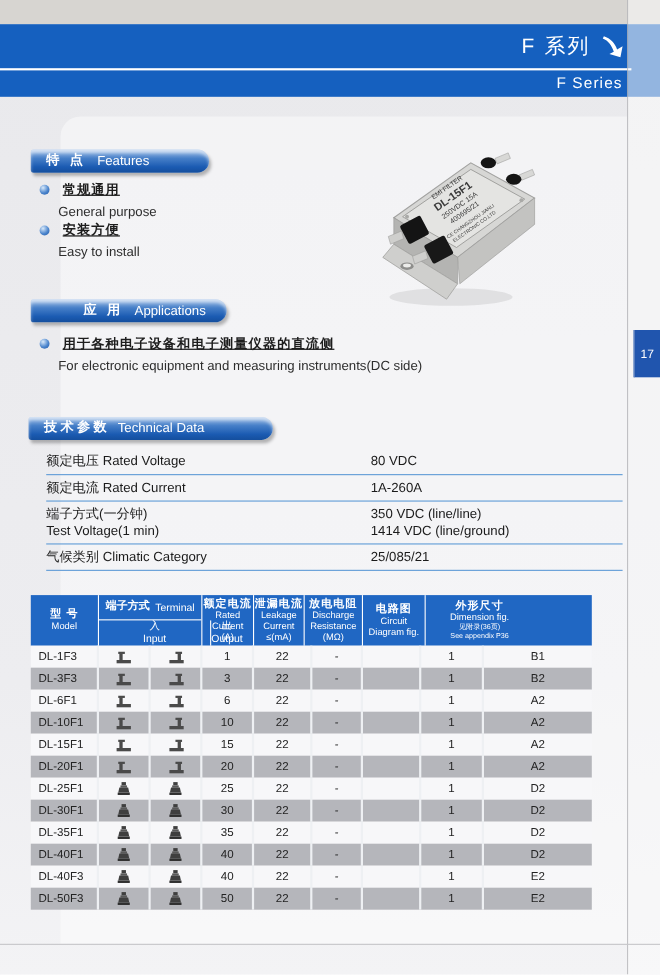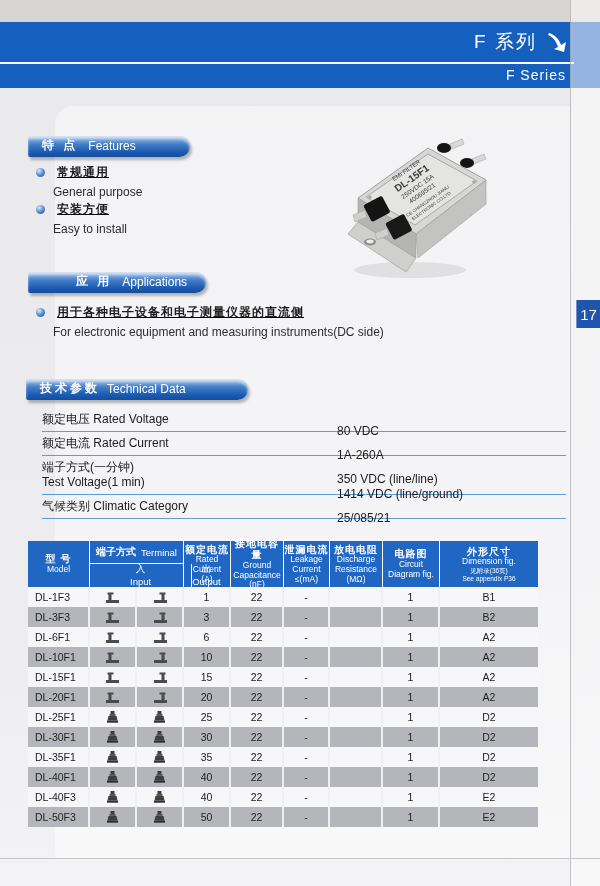--- a/index.html
+++ b/index.html
@@ -8,22 +8,22 @@
   .page { position:relative; width:600px; height:886px; overflow:hidden;
           background:linear-gradient(180deg,#e9e9ec 0%,#ededf0 70%,#f3f3f5 100%); }
 
   
   .top-strip { position:absolute; left:0; top:0; width:600px; height:22px; background:#d7d5d1; }
   .band { position:absolute; left:0; top:22px; width:600px; height:66px; background:#1560bf; }
   .band-line { position:absolute; left:0; top:40px; width:574px; height:2px; background:#ffffff; }
   .band-cn { position:absolute; right:32px; top:7px; color:#fff; font-size:19px; letter-spacing:2px;
              display:flex; align-items:center; gap:9px; }
   .band-en { position:absolute; right:34px; top:45px; color:#fff; font-size:14px; letter-spacing:1px; }
-  .page-tab { position:absolute; right:0; top:300px; width:24px; height:28px; background:#2055ae;
-              color:#fff; font-size:15px; display:flex; align-items:center; justify-content:center;
+  .page-tab { position:absolute; right:0; top:300px; width:24px; height:43px; background:#2055ae;
+              color:#fff; font-size:11px; display:flex; align-items:center; justify-content:center;
               border-left:1px solid #6f8fc5; }
 
   
   .content-panel { position:absolute; left:55px; top:106px; width:515px; height:752px;
                    background:rgba(255,255,255,.45); border-radius:18px 0 0 0; }
   .right-edge { position:absolute; left:570px; top:0; width:30px; height:886px;
                 background:rgba(252,252,252,.55); border-left:1px solid rgba(150,150,155,.55); }
   .bottom-line { position:absolute; left:0; top:858px; width:600px; height:1px; background:#c6c6c9; }
 
   
@@ -46,21 +46,21 @@
   .li-cn { font-size:12px; font-weight:bold; color:#1d1d1d; letter-spacing:1px; }
   .li-en { font-size:12px; color:#2d2d2d; margin:4px 0 0 17px; }
   .feat-item-1 { top:164px; }
   .feat-item-2 { top:201px; }
   .app-item-1  { top:304px; }
 
   
   .spec-table { position:absolute; left:42px; top:408px; width:524px; }
   .spec-row { position:relative; padding:4px 0; border-bottom:1px solid #5f9bd6; min-height:23px; }
   .spec-label div { font-size:12px; color:#1b1b1b; line-height:15px; }
-  .spec-value { position:absolute; left:295px; top:4px;margin-top:12px; }
+  .spec-value { position:absolute; left:295px; top:4px; }
   .spec-value div { font-size:12px; color:#1b1b1b; line-height:15px; }
 
   
   .ttable { position:absolute; left:28px; top:541px; width:510px; }
   .thead { display:flex; width:510px; height:46px; background:#2067c3; color:#fff; }
   .hcol { display:flex; flex-direction:column; justify-content:center; align-items:center;
           text-align:center; border-right:1px solid #fff; }
   .hcol:last-child { border-right:none;text-align:right; }
   .hcn { font-size:10px; font-weight:bold; line-height:1.15; letter-spacing:1px; }
   .hen { font-size:8.5px; line-height:1.15; }
@@ -242,26 +242,20 @@
           <div class="hsubcell">入 Input</div>
           <div class="hsubcell">出 Output</div>
         </div>
       </div>
       <div class="hcol c-rated">
         <div class="hcn">额定电流</div>
         <div class="hen">Rated</div>
         <div class="hen">Current</div>
         <div class="hunit hen">(A)</div>
       </div>
-      <div class="hcol c-ground">
-        <div class="hcn">接地电容量</div>
-        <div class="hen">Ground</div>
-        <div class="hen">Capacitance</div>
-        <div class="hunit hen">(nF)</div>
-      </div>
       <div class="hcol c-leak">
         <div class="hcn">泄漏电流</div>
         <div class="hen">Leakage</div>
         <div class="hen">Current</div>
         <div class="hunit hen">≤(mA)</div>
       </div>
       <div class="hcol c-disch">
         <div class="hcn">放电电阻</div>
         <div class="hen">Discharge</div>
         <div class="hen">Resistance</div>

